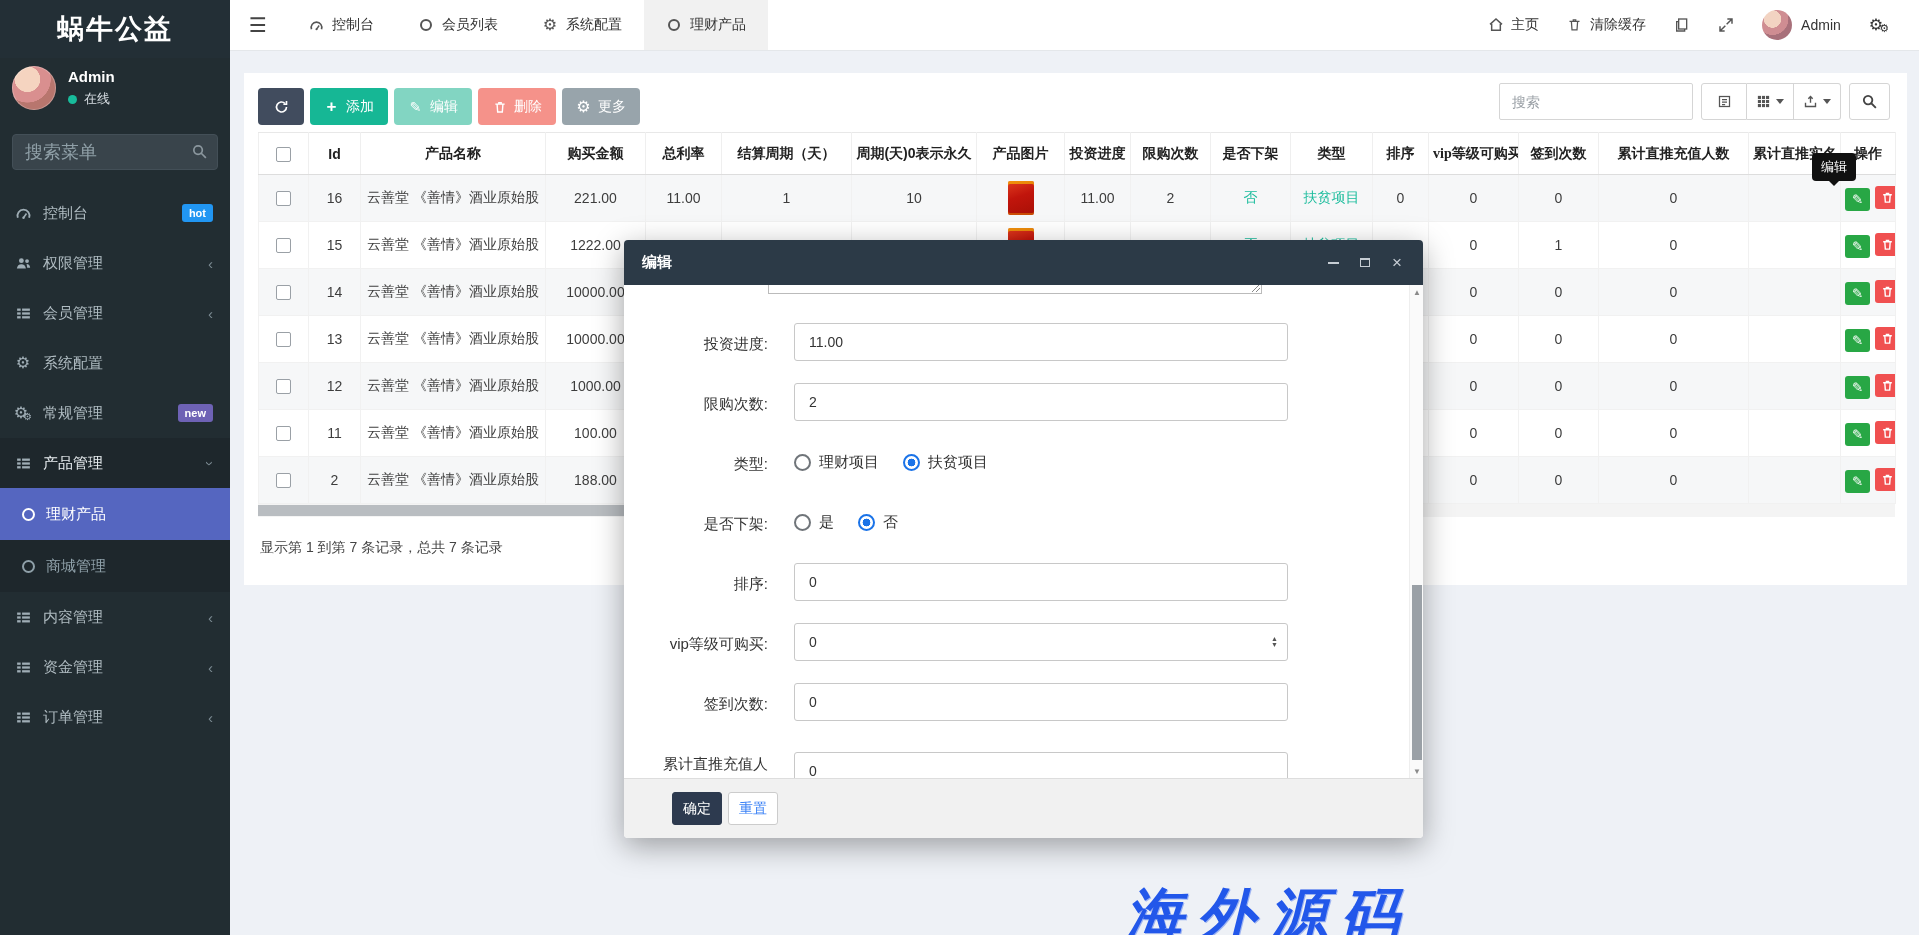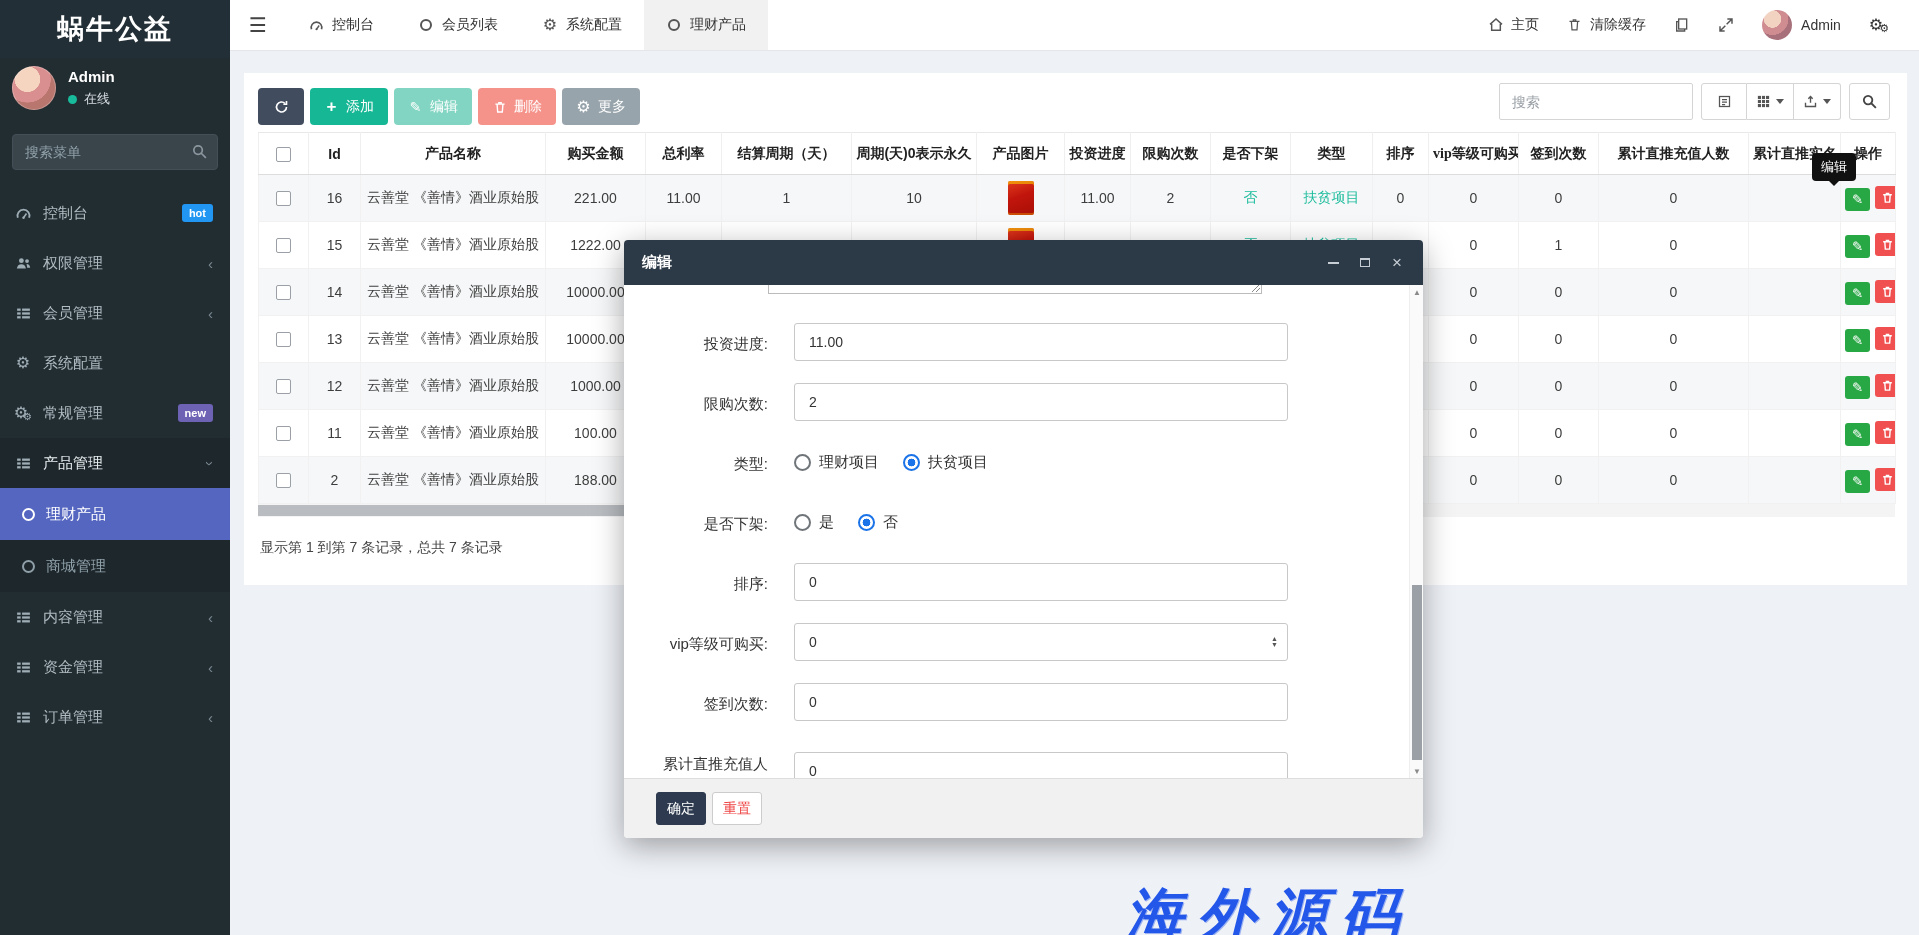--- a/index.html
+++ b/index.html
@@ -12,21 +12,21 @@
   .brand { height:58px; display:flex; align-items:center; justify-content:center; color:#fff; font-size:27px; font-weight:bold; letter-spacing:2px; background:#232f36; }
   .user-panel { display:flex; padding:8px 12px 12px; align-items:center; }
   .avatar { width:44px; height:44px; border-radius:50%; flex:0 0 44px;
     background: radial-gradient(circle at 35% 30%, #f5d4c0 0 30%, #d98f8f 31% 55%, #b8766e 56% 100%);
     box-shadow: inset 0 0 0 1px rgba(255,255,255,.25); }
   .user-meta { margin-left:12px; }
   .user-name { color:#fff; font-weight:bold; font-size:15px; }
   .user-status { color:#d8dee3; font-size:13px; margin-top:5px; display:flex; align-items:center; }
   .dot { width:9px; height:9px; border-radius:50%; background:#18bc9c; margin-right:7px; display:inline-block; }
   .side-search { margin:12px 12px 18px; position:relative; }
-  .side-search input { width:100%; height:36px; background:#39444b; border:1px solid #434f57; border-radius:4px; color:#cfd8dc; padding:0 34px 0 12px; font-size:14px; outline:none; font-family:inherit; }
+  .side-search input { width:100%; height:36px; background:#39444b; border:1px solid #434f57; border-radius:4px; color:#cfd8dc; padding:0 34px 0 12px; font-size:18px; outline:none; font-family:inherit; }
   .side-search input::placeholder { color:#90a0a8; }
   .side-search .mag { position:absolute; right:10px; top:9px; width:17px; height:17px; color:#8b979e; }
   .menu { }
   .m-item { height:50px; display:flex; align-items:center; padding:0 14px; color:#b0bcc2; font-size:15px; cursor:pointer; position:relative; }
   .m-item .mi { width:18px; height:18px; margin-right:11px; display:inline-flex; align-items:center; justify-content:center; color:#9fadb5; flex:0 0 18px; }
   .badge { position:absolute; right:17px; top:50%; transform:translateY(-50%); font-size:11px; font-weight:bold; color:#fff; border-radius:3px; padding:3px 7px; }
   .badge.hot { background:#2196f3; }
   .badge.new { background:#6e62b5; }
   .chev { position:absolute; right:17px; color:#7c8b93; font-size:15px; }
   .chev.down { transform:rotate(90deg); }
@@ -118,24 +118,24 @@
   .m-ctrl input[type="text"] { width:494px; height:38px; border:1px solid #c8c8c8; border-radius:3px; padding:0 30px 0 14px; font-size:14px; color:#333; outline:none; font-family:inherit; }
   .spinner { position:absolute; right:10px; top:50%; transform:translateY(-50%); display:flex; flex-direction:column; color:#555; font-size:7px; line-height:6px; }
   .radio-group { display:flex; align-items:center; gap:10px; font-size:15px; }
   .radio-opt { display:flex; align-items:center; margin-right:14px; cursor:pointer; }
   input[type="radio"] { appearance:none; width:17px; height:17px; border:2px solid #70757a; border-radius:50%; margin-right:8px; background:#fff; cursor:pointer; }
   input[type="radio"]:checked { border-color:#1a73e8; background: radial-gradient(circle, #1a73e8 0 40%, #fff 45% 100%); }
   .v-scroll { position:absolute; right:0; top:0; width:14px; height:493px; background:#fafafa; border-left:1px solid #eee; }
   .v-arrow { position:absolute; left:0; width:14px; height:14px; color:#8a8a8a; font-size:8px; display:flex; align-items:center; justify-content:center; }
   .v-arrow.up { top:0; } .v-arrow.down { bottom:0; }
   .v-thumb { position:absolute; left:2px; top:300px; width:10px; height:175px; background:#9aa0a6; }
-  .modal-foot { height:60px; background:#f1f1f1; border-top:1px solid #ddd; border-radius:0 0 4px 4px; display:flex; align-items:center; padding-left:32px; gap:6px; }
+  .modal-foot { height:60px; background:#f1f1f1; border-top:1px solid #ddd; border-radius:0 0 4px 4px; display:flex; align-items:center; padding-left:48px; gap:6px; }
   .fbtn { height:33px; padding:0 10px; font-size:14px; border-radius:3px; cursor:pointer; font-family:inherit; }
   .fbtn.ok { background:#2d3a4f; color:#fff; border:1px solid #2d3a4f; }
-  .fbtn.reset { background:#fff; color:#ef4444; border:1px solid #ccc; }
+  .fbtn.reset { background:#fff; color:#3b82f6; border:1px solid #ccc; }
 
   
   .watermark { position:absolute; left:895px; top:826px; font-family:"DejaVu Serif","Liberation Serif",serif; font-style:italic; font-weight:bold; font-size:58px; letter-spacing:14px; color:#2257ea; z-index:2; text-shadow:1px 1px 0 rgba(34,87,234,.4); }
 
   svg { display:block; }
 </style>
 </head>
 <body>
 
 <div id="app">

